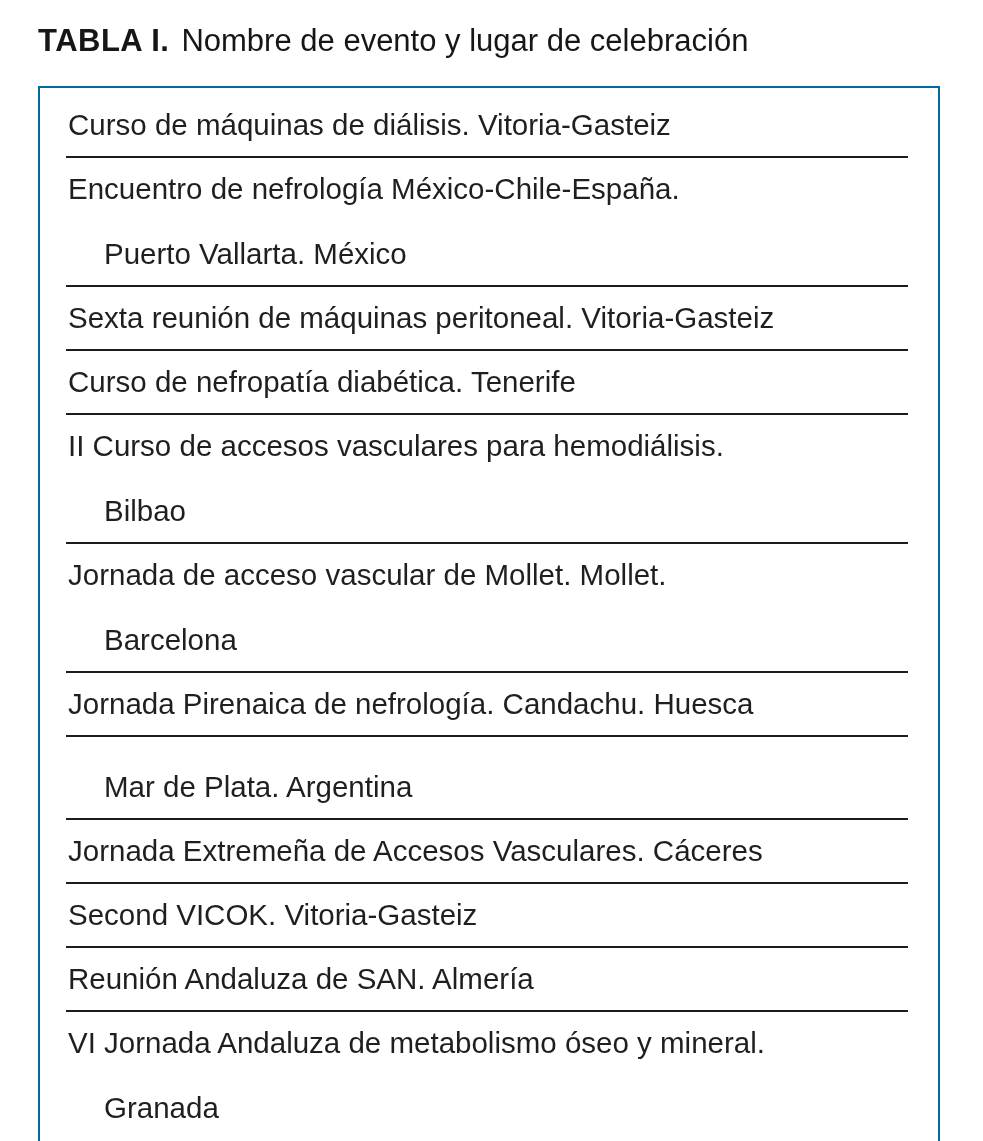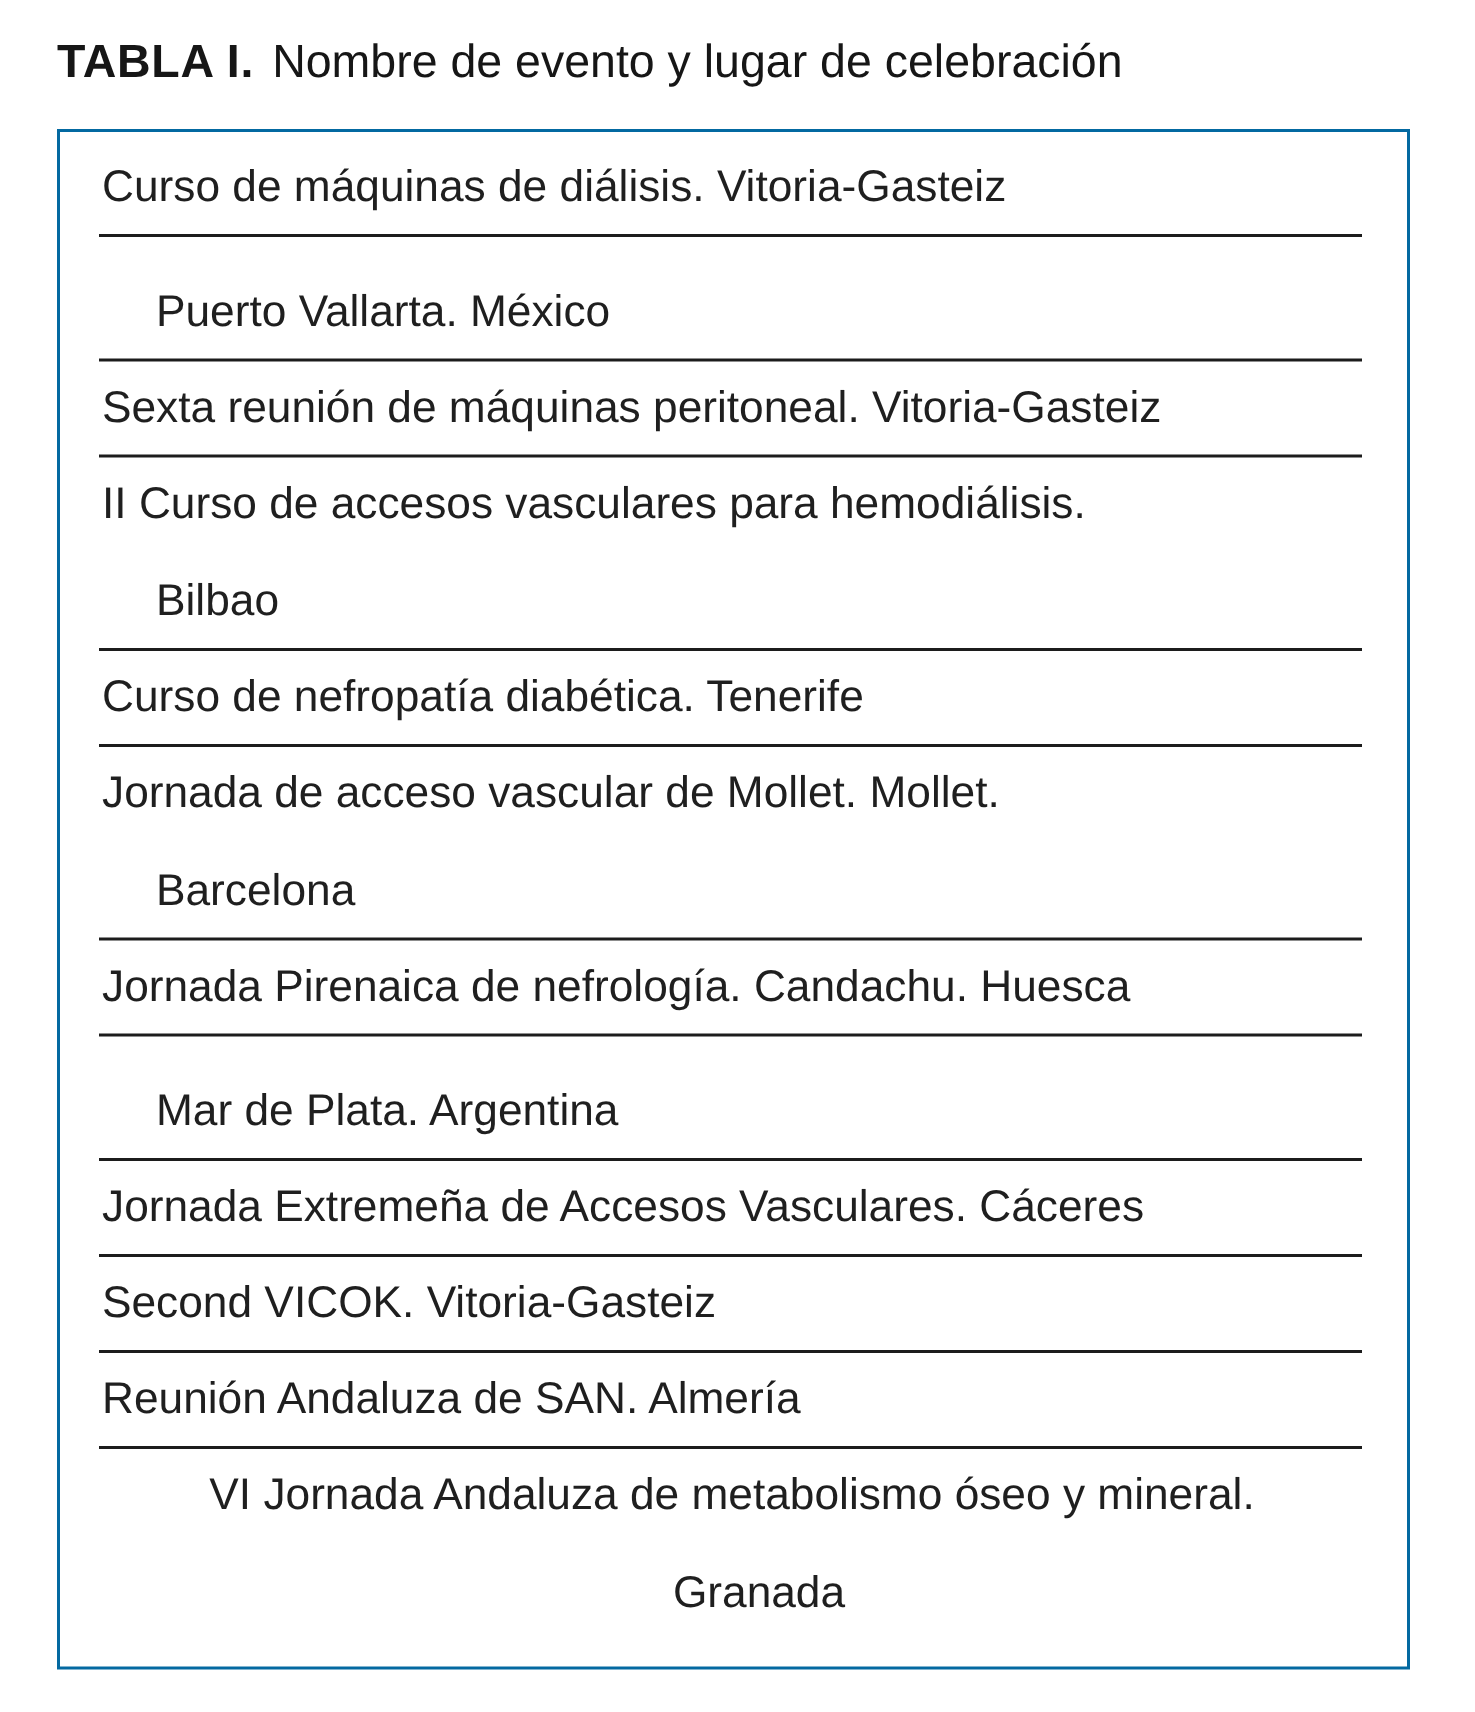--- a/index.html
+++ b/index.html
@@ -42,21 +42,20 @@
   }
   .table-row {
     font-size: 29.5px;
     line-height: 46px;
     padding: 8px 0 8px 2px;
     border-bottom: 2px solid #1c1c1c;
     color: #1f1f1f;
   }
   .table-row:last-child {
     border-bottom: none;
-    text-align: center;
   }
   .row-line {
     display: block;
   }
   .row-line-cont {
     display: block;
     padding-left: 36px;
     margin-top: 19px;
   }
 </style>
@@ -69,34 +68,35 @@
     <span class="title-label">TABLA I.</span><span class="title-text">Nombre de evento y lugar de celebración</span>
   </h2>
 
   <div class="table-box">
 
     <div class="table-row">
       <span class="row-line">Curso de máquinas de diálisis. Vitoria-Gasteiz</span>
     </div>
 
     <div class="table-row">
+      <span class="row-line">Encuentro de nefrología México-Chile-España.</span>
       <span class="row-line-cont">Puerto Vallarta. México</span>
     </div>
 
     <div class="table-row">
       <span class="row-line">Sexta reunión de máquinas peritoneal. Vitoria-Gasteiz</span>
     </div>
 
     <div class="table-row">
-      <span class="row-line">II Curso de accesos vasculares para hemodiálisis.</span>
-      <span class="row-line-cont">Bilbao</span>
+      <span class="row-line">Curso de nefropatía diabética. Tenerife</span>
     </div>
 
     <div class="table-row">
-      <span class="row-line">Curso de nefropatía diabética. Tenerife</span>
+      <span class="row-line">II Curso de accesos vasculares para hemodiálisis.</span>
+      <span class="row-line-cont">Bilbao</span>
     </div>
 
     <div class="table-row">
       <span class="row-line">Jornada de acceso vascular de Mollet. Mollet.</span>
       <span class="row-line-cont">Barcelona</span>
     </div>
 
     <div class="table-row">
       <span class="row-line">Jornada Pirenaica de nefrología. Candachu. Huesca</span>
     </div>

